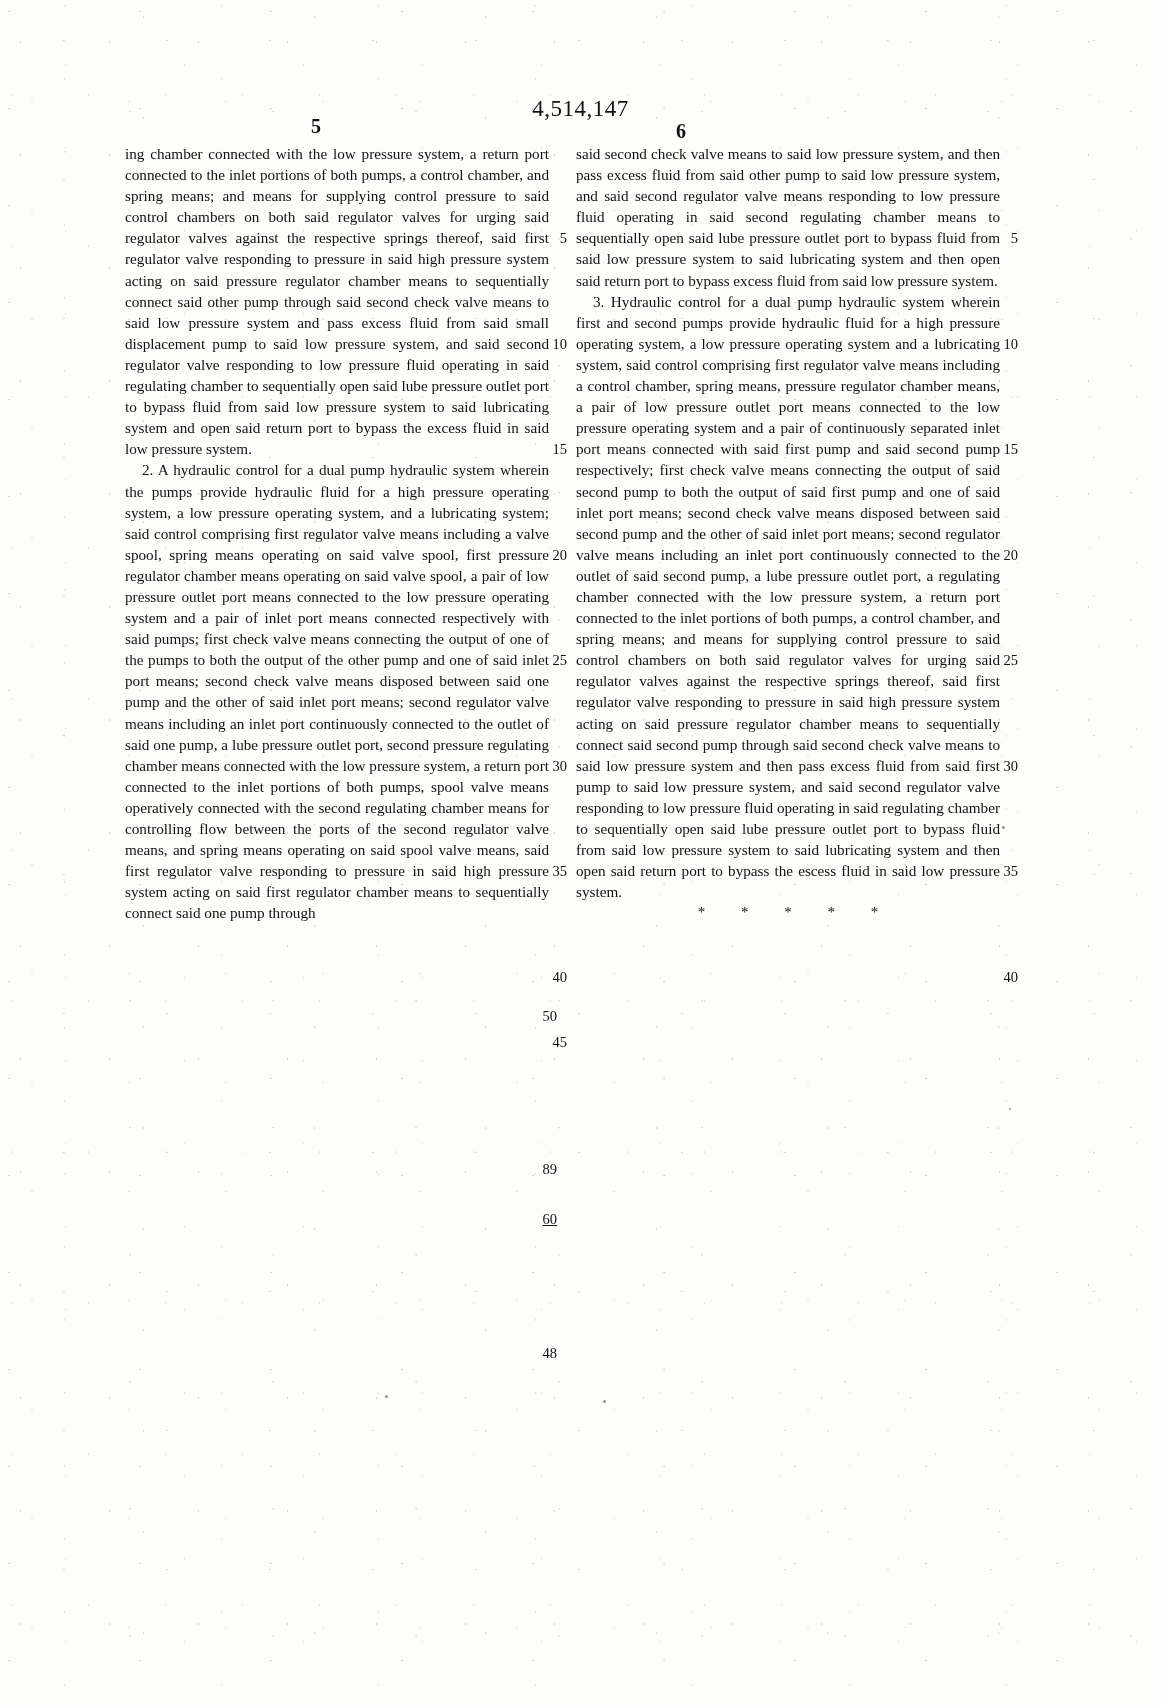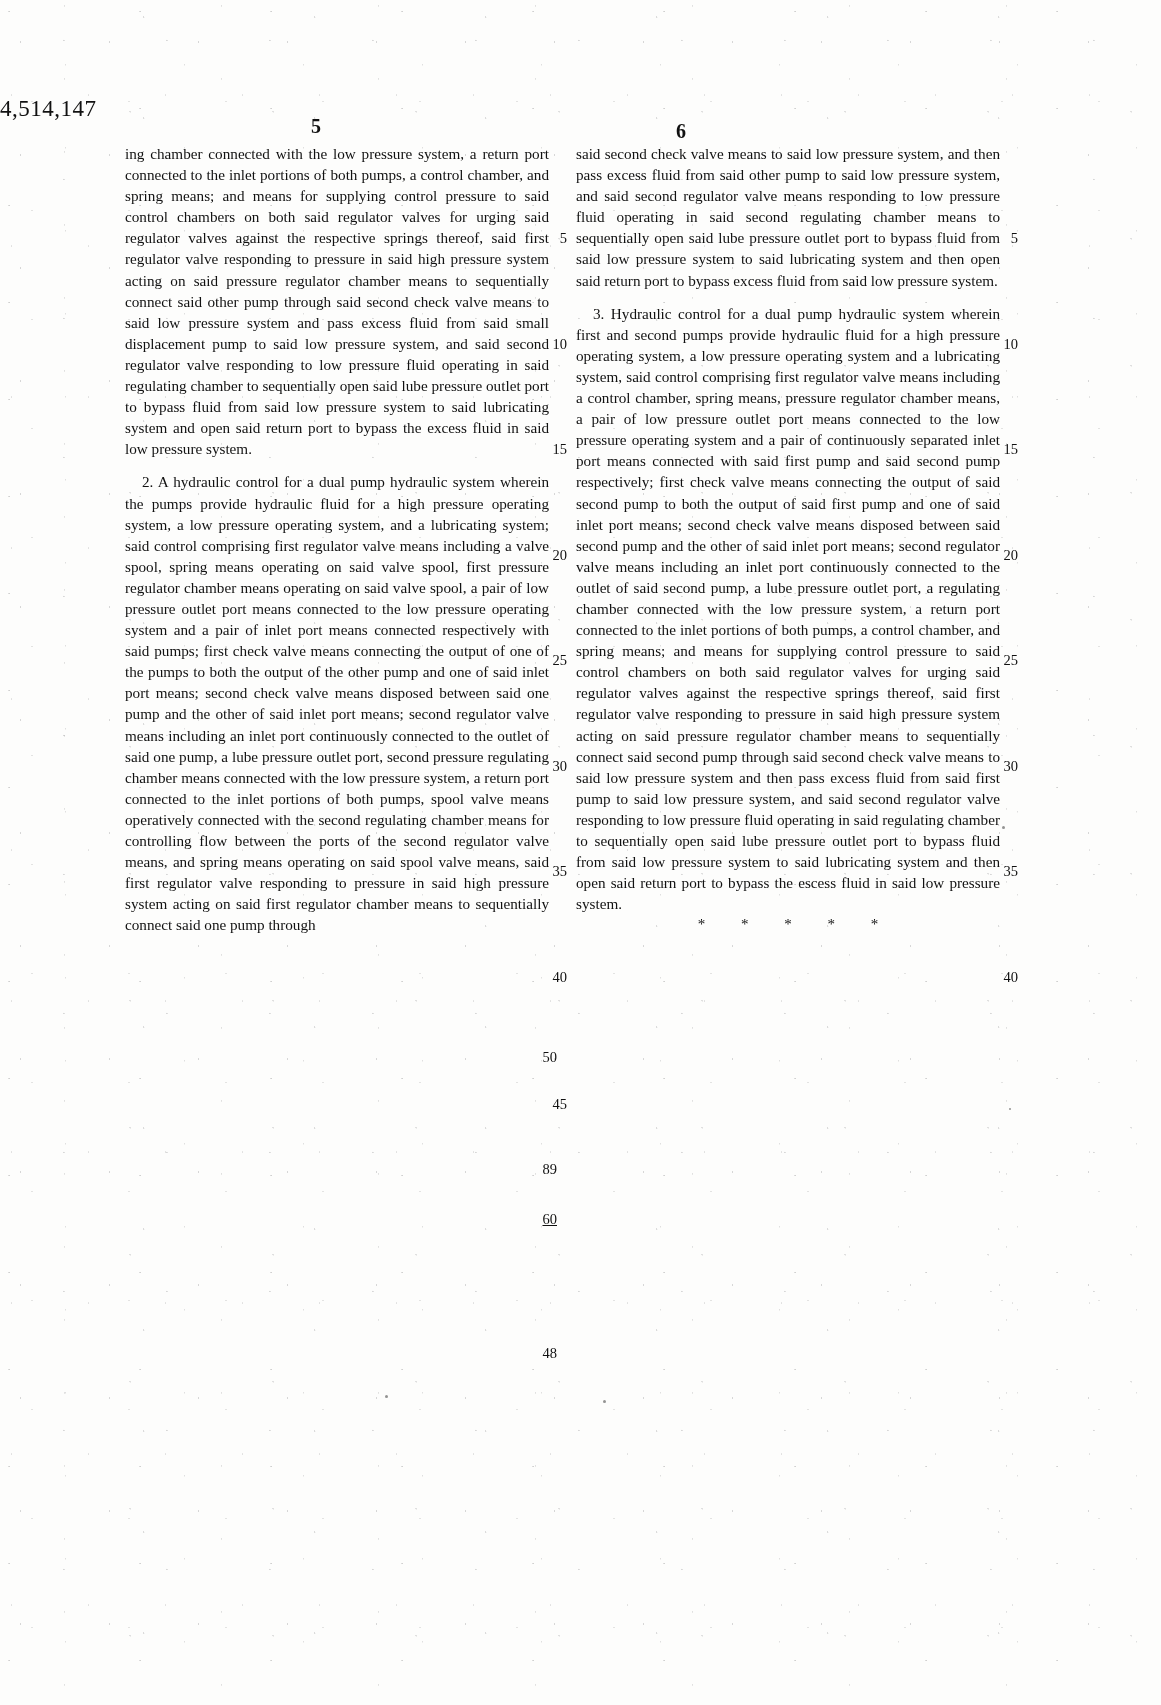--- a/index.html
+++ b/index.html
@@ -41,21 +41,21 @@
     position: absolute;
     inset: 0;
   }
 
   
   .patent-number {
     position: absolute;
     top: 96px;
     left: 0;
     width: 1161px;
-    text-align: left;
+    text-align: center;
     font-size: 23px;
     letter-spacing: 0.5px;
     font-family: "Liberation Serif", "DejaVu Serif", serif;
   }
   .col-number {
     position: absolute;
     font-weight: bold;
     font-size: 20px;
   }
   .col-number.left  { top: 115px; left: 311px; }
@@ -77,21 +77,21 @@
   .col.left  { margin-right: 15px; }
 
   .col p {
     margin: 0;
     font-size: 15.2px;
     line-height: 21.1px;
     text-align: justify;
     text-justify: inter-word;
     hyphens: none;
   }
-  .col p.indent { text-indent: 17px; margin-top: 12px; }
+  .col p.indent { text-indent: 17px; }
 
   
   .linenums {
     position: absolute;
     top: 0;
     width: 22px;
     font-size: 14.5px;
     line-height: 21.1px;
     text-align: right;
     pointer-events: none;
@@ -148,21 +148,21 @@
       <p class="indent">2. A hydraulic control for a dual pump hydraulic system wherein the pumps provide hydraulic fluid for a high pressure operating system, a low pressure operating system, and a lubricating system; said control comprising first regulator valve means including a valve spool, spring means operating on said valve spool, first pressure regulator chamber means operating on said valve spool, a pair of low pressure outlet port means connected to the low pressure operating system and a pair of inlet port means connected respectively with said pumps; first check valve means connecting the output of one of the pumps to both the output of the other pump and one of said inlet port means; second check valve means disposed between said one pump and the other of said inlet port means; second regulator valve means including an inlet port continuously connected to the outlet of said one pump, a lube pressure outlet port, second pressure regulating chamber means connected with the low pressure system, a return port connected to the inlet portions of both pumps, spool valve means operatively connected with the second regulating chamber means for controlling flow between the ports of the second regulator valve means, and spring means operating on said spool valve means, said first regulator valve responding to pressure in said high pressure system acting on said first regulator chamber means to sequentially connect said one pump through</p>
       <div class="linenums for-left" id="linenums-left">
           <span style="position: absolute; right: 0px; top: 85.4px;">5</span>
           <span style="position: absolute; right: 0px; top: 190.9px;">10</span>
           <span style="position: absolute; right: 0px; top: 296.4px;">15</span>
           <span style="position: absolute; right: 0px; top: 401.9px;">20</span>
           <span style="position: absolute; right: 0px; top: 507.4px;">25</span>
           <span style="position: absolute; right: 0px; top: 612.9px;">30</span>
           <span style="position: absolute; right: 0px; top: 718.4px;">35</span>
           <span style="position: absolute; right: 0px; top: 823.9px;">40</span>
-          <span style="position: absolute; right: 0px; top: 951px;">45</span>
+          <span style="position: absolute; right: 0px; top: 889px;">45</span>
         </div>
     </div>
 
     <div class="col right">
       <p>said second check valve means to said low pressure system, and then pass excess fluid from said other pump to said low pressure system, and said second regulator valve means responding to low pressure fluid operating in said second regulating chamber means to sequentially open said lube pressure outlet port to bypass fluid from said low pressure system to said lubricating system and then open said return port to bypass excess fluid from said low pressure system.</p>
       <p class="indent">3. Hydraulic control for a dual pump hydraulic system wherein first and second pumps provide hydraulic fluid for a high pressure operating system, a low pressure operating system and a lubricating system, said control comprising first regulator valve means including a control chamber, spring means, pressure regulator chamber means, a pair of low pressure outlet port means connected to the low pressure operating system and a pair of continuously separated inlet port means connected with said first pump and said second pump respectively; first check valve means connecting the output of said second pump to both the output of said first pump and one of said inlet port means; second check valve means disposed between said second pump and the other of said inlet port means; second regulator valve means including an inlet port continuously connected to the outlet of said second pump, a lube pressure outlet port, a regulating chamber connected with the low pressure system, a return port connected to the inlet portions of both pumps, a control chamber, and spring means; and means for supplying control pressure to said control chambers on both said regulator valves for urging said regulator valves against the respective springs thereof, said first regulator valve responding to pressure in said high pressure system acting on said pressure regulator chamber means to sequentially connect said second pump through said second check valve means to said low pressure system and then pass excess fluid from said first pump to said low pressure system, and said second regulator valve responding to low pressure fluid operating in said regulating chamber to sequentially open said lube pressure outlet port to bypass fluid from said low pressure system to said lubricating system and then open said return port to bypass the escess fluid in said low pressure system.</p>
       <div class="stars">*  *  *  *  *</div>
       <div class="linenums for-right" id="linenums-right">
           <span style="position: absolute; right: 0px; top: 85.4px;">5</span>
           <span style="position: absolute; right: 0px; top: 190.9px;">10</span>
@@ -171,21 +171,21 @@
           <span style="position: absolute; right: 0px; top: 507.4px;">25</span>
           <span style="position: absolute; right: 0px; top: 612.9px;">30</span>
           <span style="position: absolute; right: 0px; top: 718.4px;">35</span>
           <span style="position: absolute; right: 0px; top: 823.9px;">40</span>
         </div>
     </div>
 
   </div>
 
   <div class="tail-numbers" id="tail-numbers">
-      <div style="top: 1049px;">50</div>
+      <div style="top: 1008px;">50</div>
       <div style="top: 1161px;">89</div>
       <div style="top: 1211px; text-decoration: underline;">60</div>
       <div style="top: 1345px;">48</div>
     </div>
 
   <div class="speck" style="left:1002px;top:826px;width:3px;height:3px;"></div>
   <div class="speck" style="left:385px;top:1395px;width:3px;height:3px;"></div>
   <div class="speck" style="left:603px;top:1400px;width:3px;height:3px;"></div>
   <div class="speck" style="left:1009px;top:1108px;width:2px;height:2px;"></div>
 </div>

